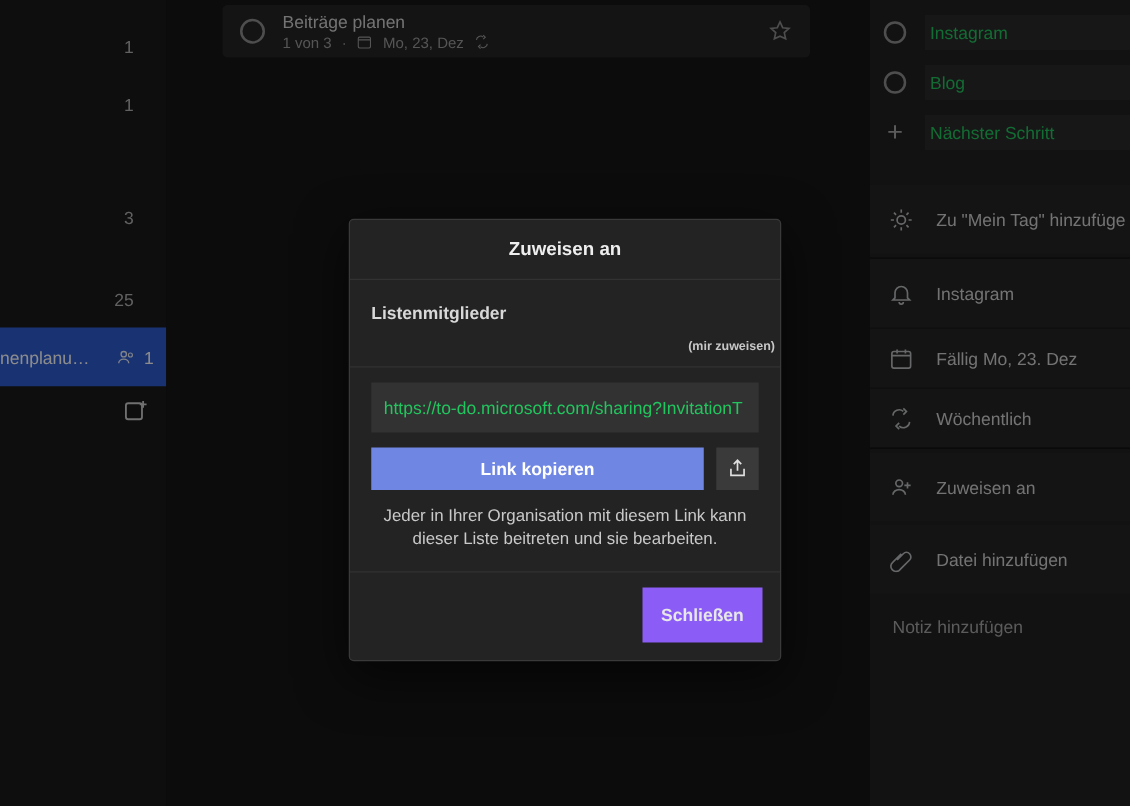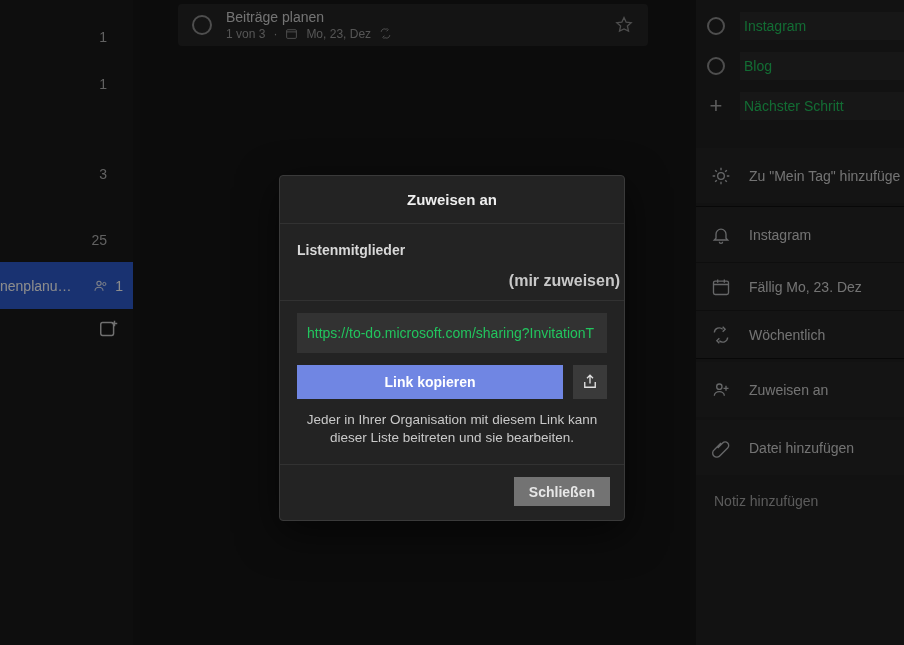--- a/index.html
+++ b/index.html
@@ -88,21 +88,21 @@
     background:#232323; border:1px solid #3a3a3a; box-shadow:0 12px 40px rgba(0,0,0,.6);
     border-radius:4px;
   }
   .dlg-title {
     height:48px; display:flex; align-items:center; justify-content:center;
     font-size:15px; font-weight:600; color:#eee; border-bottom:1px solid #323232;
   }
   .dlg-body { padding:18px 4px 10px 17px; border-bottom:1px solid #323232;font-weight:bold; }
   .dlg-body .lbl { color:#d8d8d8; font-size:14px; }
   .dlg-body .self {
-    text-align:right; color:#c8c8c8; font-size:16px; margin-top:14px;
+    text-align:right; color:#c8c8c8; font-size:10px; margin-top:14px;
   }
   .dlg-share { padding:12px 17px 17px 17px; border-bottom:1px solid #323232; }
   .url-box {
     width:100%; height:40px; background:#323232; border:none; outline:none;
     color:#22c55e; font-size:14px; padding:0 10px;
   }
   .share-row { display:flex; gap:10px; margin-top:12px; }
   .btn-primary {
     flex:1; height:34px; background:#7086e3; color:#fff; font-size:14px;
     font-weight:600; border:none;
@@ -111,21 +111,21 @@
     width:34px; height:34px; background:#3a3a3a; display:flex; align-items:center;
     justify-content:center; color:#e0e0e0;
   }
   .disclaimer {
     margin-top:12px; text-align:center; color:#c9c9c9; font-size:13.5px; line-height:1.35;
   }
   .dlg-footer {
     display:flex; justify-content:flex-end; padding:12px 14px 14px 0;
   }
   .btn-secondary {
-    height:29px; padding:0 15px; background:#737373; color:#e7e7e7;
+    height:44px; padding:0 15px; background:#8b5cf6; color:#e7e7e7;
     font-size:14px; font-weight:600; border:none;
   }
 
   svg { display:block; }
 </style>
 </head>
 <body>
 
 <div class="left-rail">
   <div class="count-row" style="top:13px">1</div>

